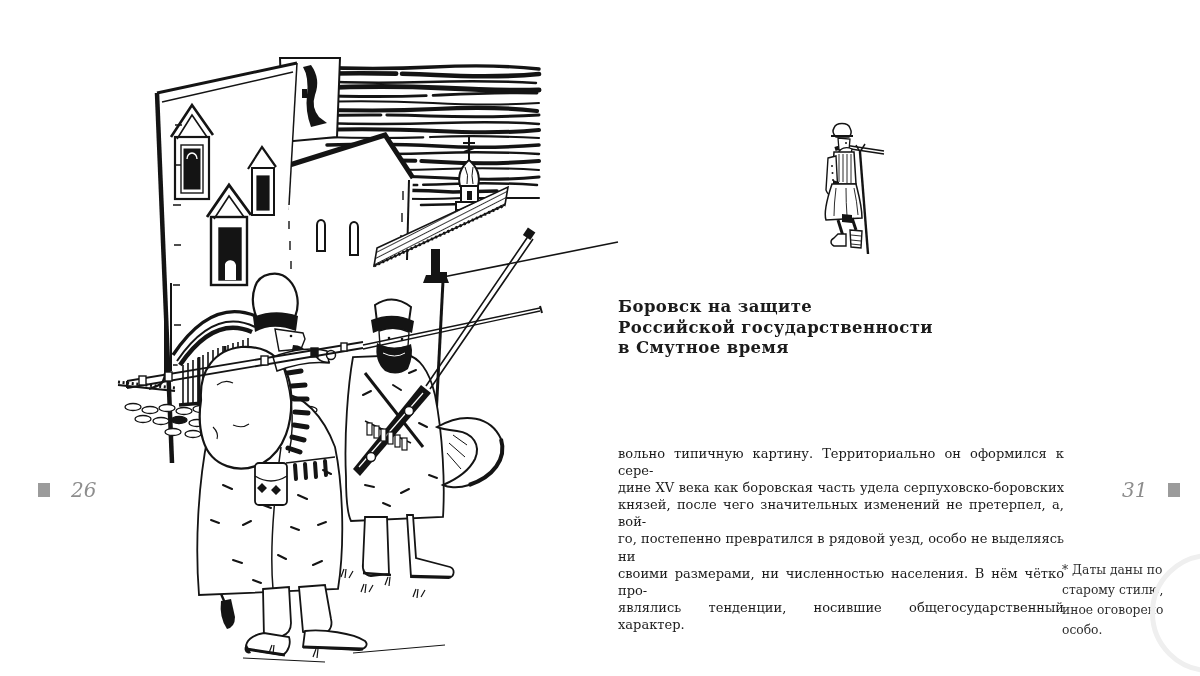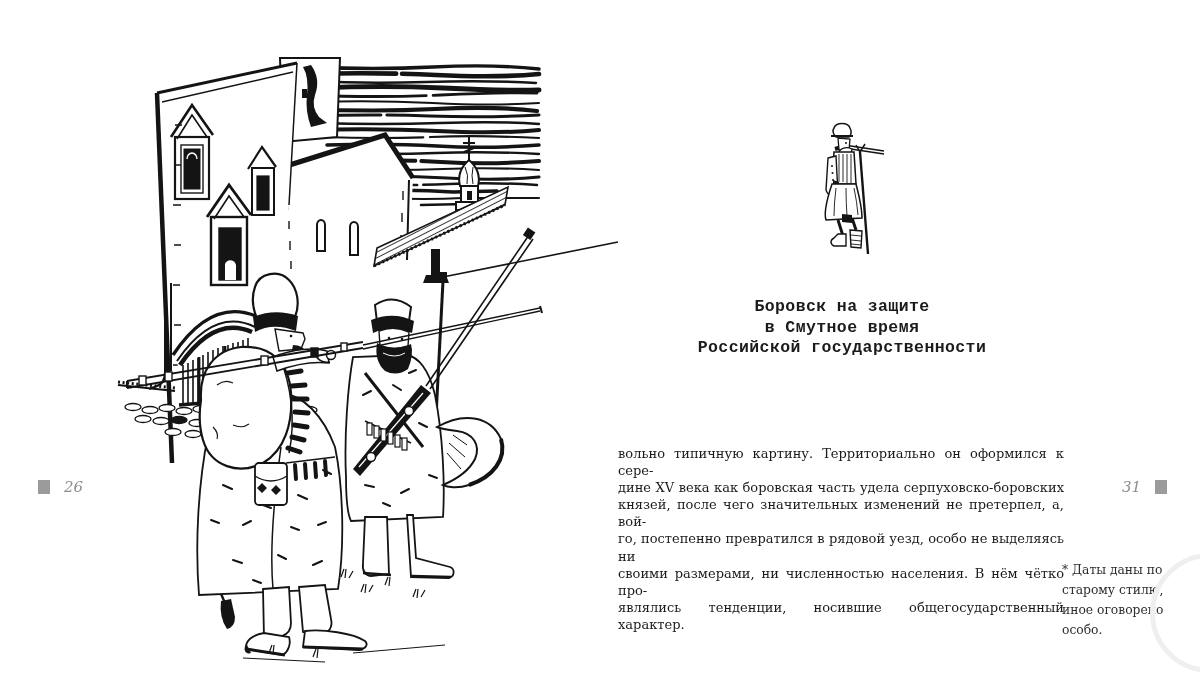--- a/index.html
+++ b/index.html
@@ -2,32 +2,32 @@
 <html><head>
 <meta charset="utf-8">
 <style>
   html,body{margin:0;padding:0;background:#ffffff;}
   .spread{position:relative;width:1200px;height:676px;background:#fff;overflow:hidden;
           font-family:"DejaVu Serif",serif;color:#1b1b1b;}
   .main-illo{position:absolute;left:113px;top:55px;}
   .vignette{position:absolute;left:798px;top:122px;}
   .title{position:absolute;left:618px;top:297px;width:448px;font-weight:bold;
          font-size:16.5px;line-height:20.5px;letter-spacing:.4px;}
-  .tline{text-align:center;font-family:Liberation Mono, monospace;}
+  .tline{text-align:left;}
   .subtitle{position:absolute;left:618px;top:385px;width:448px;font-weight:bold;
             font-size:13.2px;line-height:14.6px;letter-spacing:.3px;}
   .bodytext{position:absolute;left:618px;top:445px;width:446px;
             font-size:13px;line-height:17.1px;}
   .bline{text-align:justify;text-align-last:justify;}
   .bline.plast{text-align-last:left;}
   .bline.indent{text-indent:17px;}
   .footnote{position:absolute;left:1062px;top:560px;width:118px;
             font-size:12.3px;line-height:20px;color:#2e2e2e;}
-  .pagenum{position:absolute;display:flex;align-items:center;gap:14px;
-           color:#8d8d8d;font-style:italic;font-size:15px;text-align:center;}
+  .pagenum{position:absolute;display:flex;align-items:center;gap:21px;
+           color:#8d8d8d;font-style:italic;font-size:20px;text-align:center;}
   .pagenum .sq{width:12px;height:14px;background:#9b9b9b;display:inline-block;}
   .pagenum.left{left:38px;top:478px;}
   .pagenum.right{left:1122px;top:478px;}
   .watermark{position:absolute;left:1150px;top:553px;width:110px;height:110px;
              border:5px solid #efefef;border-radius:50%;}
 </style>
 </head>
 <body>
 
 <div class="spread">
@@ -341,22 +341,22 @@
       <path d="M40 98 L45 114" stroke-width="3" fill="none"></path>
       <path d="M36 116 C32 118 32 122 36 124 L48 124 L48 112 L40 112 Z" stroke-width="1.4"></path>
       <path d="M54 96 L58 108" stroke-width="3" fill="none"></path>
       <path d="M52 108 L64 109 L63 126 L53 125 Z" stroke-width="1.4"></path>
       <path d="M53 113 l10 1 M53 118 l10 1 M53 122 l10 1" stroke-width="0.9" fill="none"></path>
     </g>
   </svg>
 
   <div class="title">
       <div class="tline">Боровск на защите</div>
+      <div class="tline">Российской государственности</div>
       <div class="tline">в Смутное время</div>
-      <div class="tline">Российской государственности</div>
     </div>
 
 
   <div class="bodytext">
       <div class="bline">вольно типичную картину. Территориально он оформился к сере-</div>
       <div class="bline">дине XV века как боровская часть удела серпуховско-боровских</div>
       <div class="bline">князей, после чего значительных изменений не претерпел, а, вой-</div>
       <div class="bline">го, постепенно превратился в рядовой уезд, особо не выделяясь ни</div>
       <div class="bline">своими размерами, ни численностью населения. В нём чётко про-</div>
       <div class="bline plast">являлись тенденции, носившие общегосударственный характер.</div>

